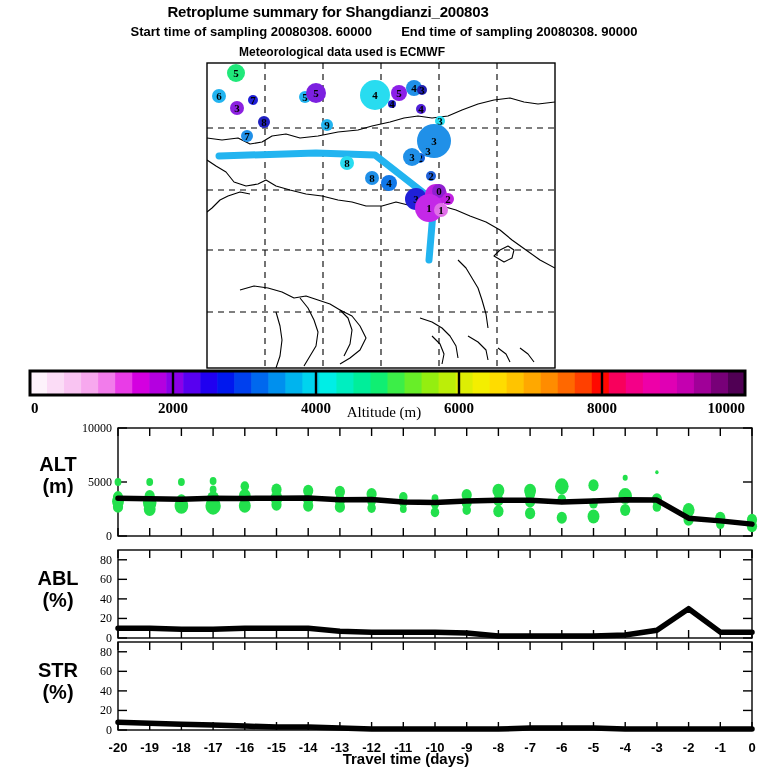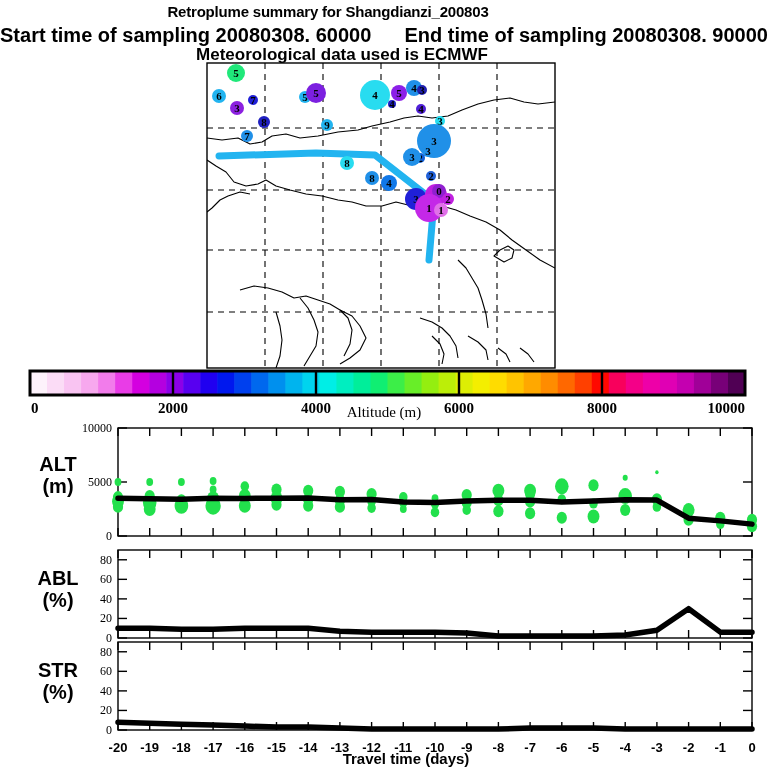--- a/index.html
+++ b/index.html
@@ -1,21 +1,21 @@
 <!DOCTYPE html>
 <html><head>
 <meta charset="utf-8">
 <style>
   html,body{margin:0;padding:0;background:#ffffff;}
   body{width:768px;height:768px;position:relative;overflow:hidden;
        font-family:"Liberation Sans",sans-serif;color:#000;}
   .abs{position:absolute;}
   .ttl{width:656px;text-align:center;font-weight:bold;font-size:15px;letter-spacing:-0.2px;}
-  .ttl2{width:768px;text-align:center;font-weight:bold;font-size:20px;}
-  .ttl3{width:684px;text-align:center;font-weight:bold;font-size:17px;}
+  .ttl2{width:768px;text-align:center;font-weight:bold;font-size:13px;}
+  .ttl3{width:684px;text-align:center;font-weight:bold;font-size:12px;}
   svg{display:block;}
   .ax-lbl{font-family:"Liberation Serif",serif;font-size:12px;fill:#000;}
   .ax-lbl-b{font-family:"Liberation Sans",sans-serif;font-weight:bold;font-size:13px;fill:#000;}
   .panel-name{font-family:"Liberation Sans",sans-serif;font-weight:bold;font-size:20px;fill:#000;}
   .cb-tick{font-family:"Liberation Serif",serif;font-weight:bold;font-size:15px;fill:#000;}
   .cb-title{font-family:"Liberation Serif",serif;font-size:15px;fill:#000;}
   .xl{font-family:"Liberation Sans",sans-serif;font-weight:bold;font-size:15px;fill:#000;}
   .mk{font-family:"Liberation Serif",serif;font-size:11px;fill:#000;font-weight:bold;}
 </style>
 </head>

